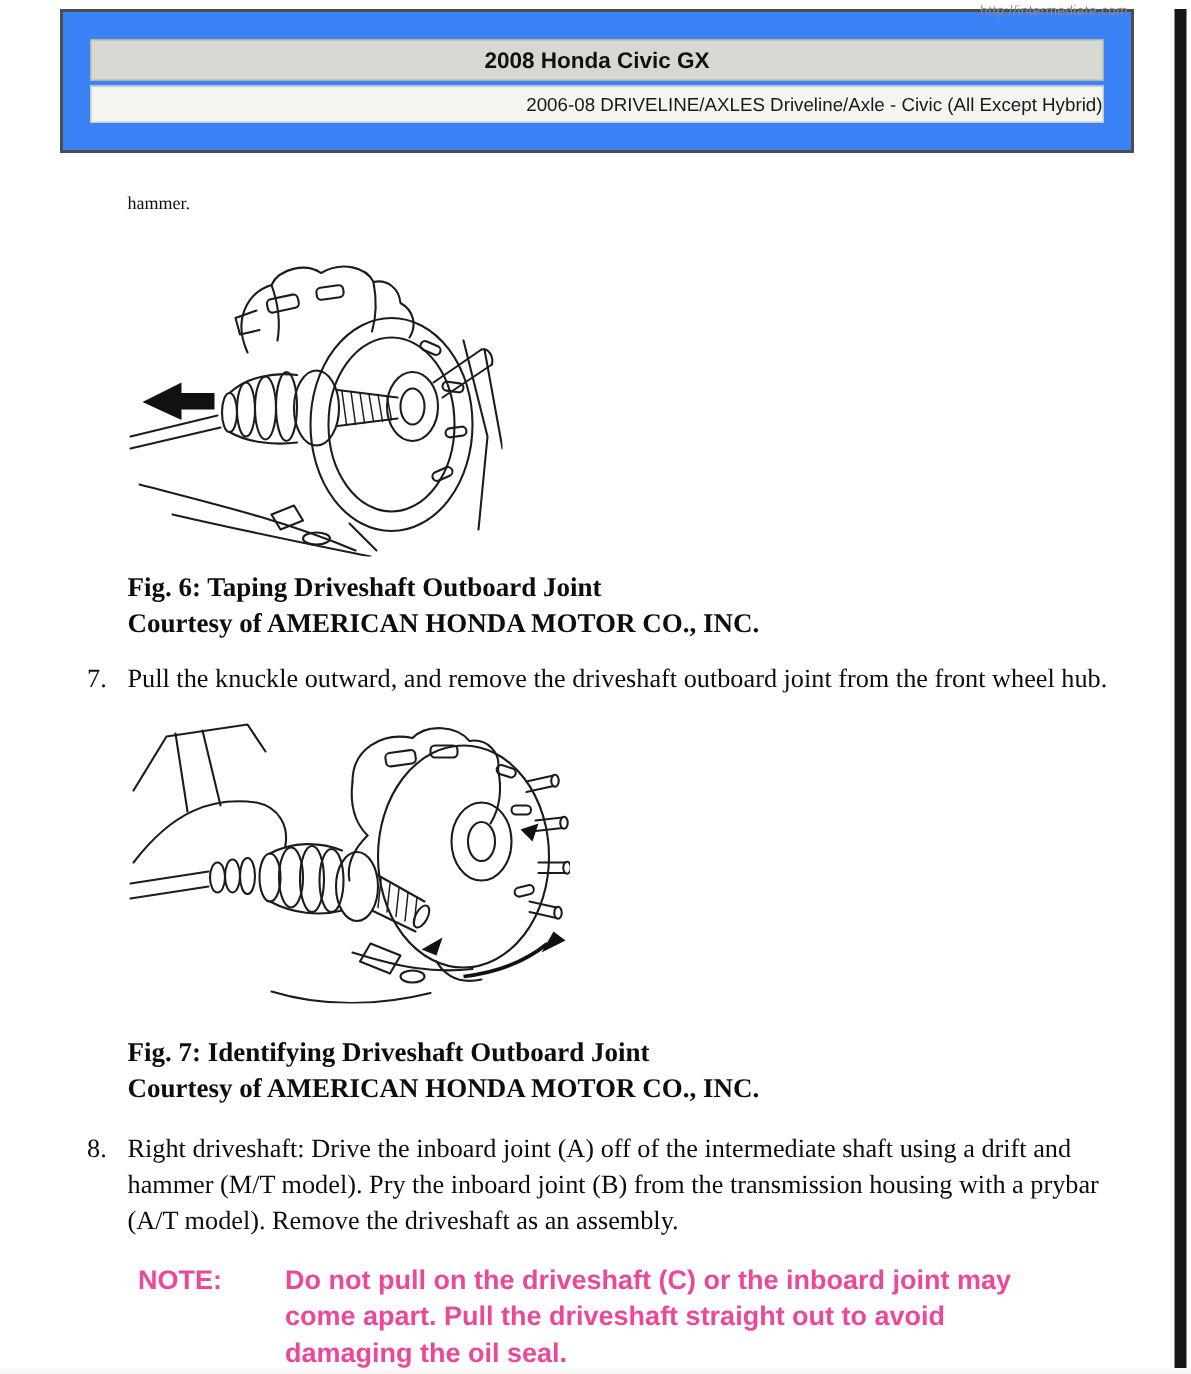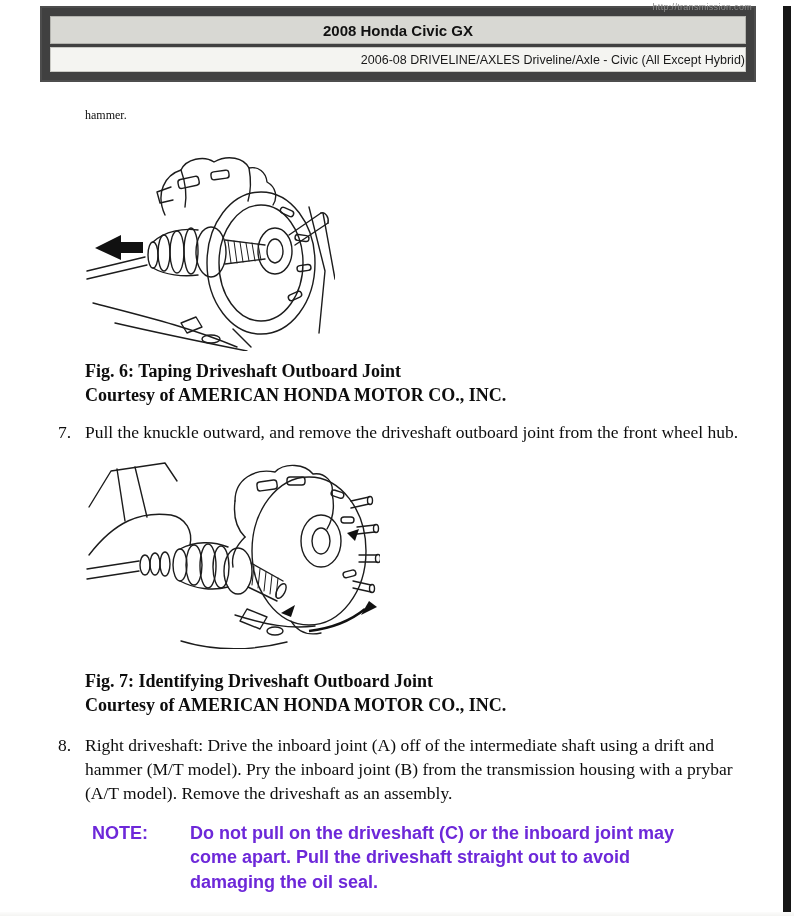--- a/index.html
+++ b/index.html
@@ -23,22 +23,22 @@
   .edge-bar {
     position: absolute; top: 0; right: 3px;
     width: 8px; height: 916px;
     background: #161616;
   }
 
   
   .header-box {
     margin: 6px 38px 0 40px;
     border: 2px solid #4d4d4d;
-    background: #404040;
-    padding: 8px;
+    background: #3b82f6;
+    padding: 18px;
   }
   .hrow1 {
     border: 1px solid #b3b3ae;
     background: #d8d8d3;
     text-align: center;
     font: bold 15px "Liberation Sans", sans-serif;
     padding: 5px 0 4px 0;
     color: #111;
   }
   .hrow2 {
@@ -62,37 +62,37 @@
   .cap-title { text-decoration-thickness: 1.5px; text-underline-offset: 3px; }
 
   .step { display: flex; margin: 14px 0 0 58px; font-size: 17.5px; line-height: 23.5px; }
   .step8 { margin-top: 16px; line-height: 24px; }
   .step-num { width: 27px; flex: none; }
   .step-text { width: 655px; }
 
   .note {
     display: flex; margin: 16px 0 0 92px;
     font: bold 18px "Liberation Sans", sans-serif;
-    line-height: 24.5px; color: #6d28d9;
+    line-height: 24.5px; color: #ec4899;
   }
   .note-label { width: 98px; flex: none; }
   .note-text { width: 500px; }
 
   .bottom-strip {
     position: absolute; left: 0; bottom: 0;
     width: 794px; height: 10px;
     background: linear-gradient(to bottom, #fcfcfb, #e8e8e5);
   }
 </style>
 </head>
 <body>
 
 <div class="page">
 
-  <div class="url-clip">http://transmission.com</div>
+  <div class="url-clip">http://intermediate.com</div>
   <div class="edge-bar"></div>
 
   <div class="header-box">
     <div class="hrow1">2008 Honda Civic GX</div>
     <div class="hrow2">2006-08 DRIVELINE/AXLES Driveline/Axle - Civic (All Except Hybrid)</div>
   </div>
 
   <p class="hammer">hammer.</p>
 
   <svg class="fig fig6" viewBox="0 0 250 200" width="250" height="200">

